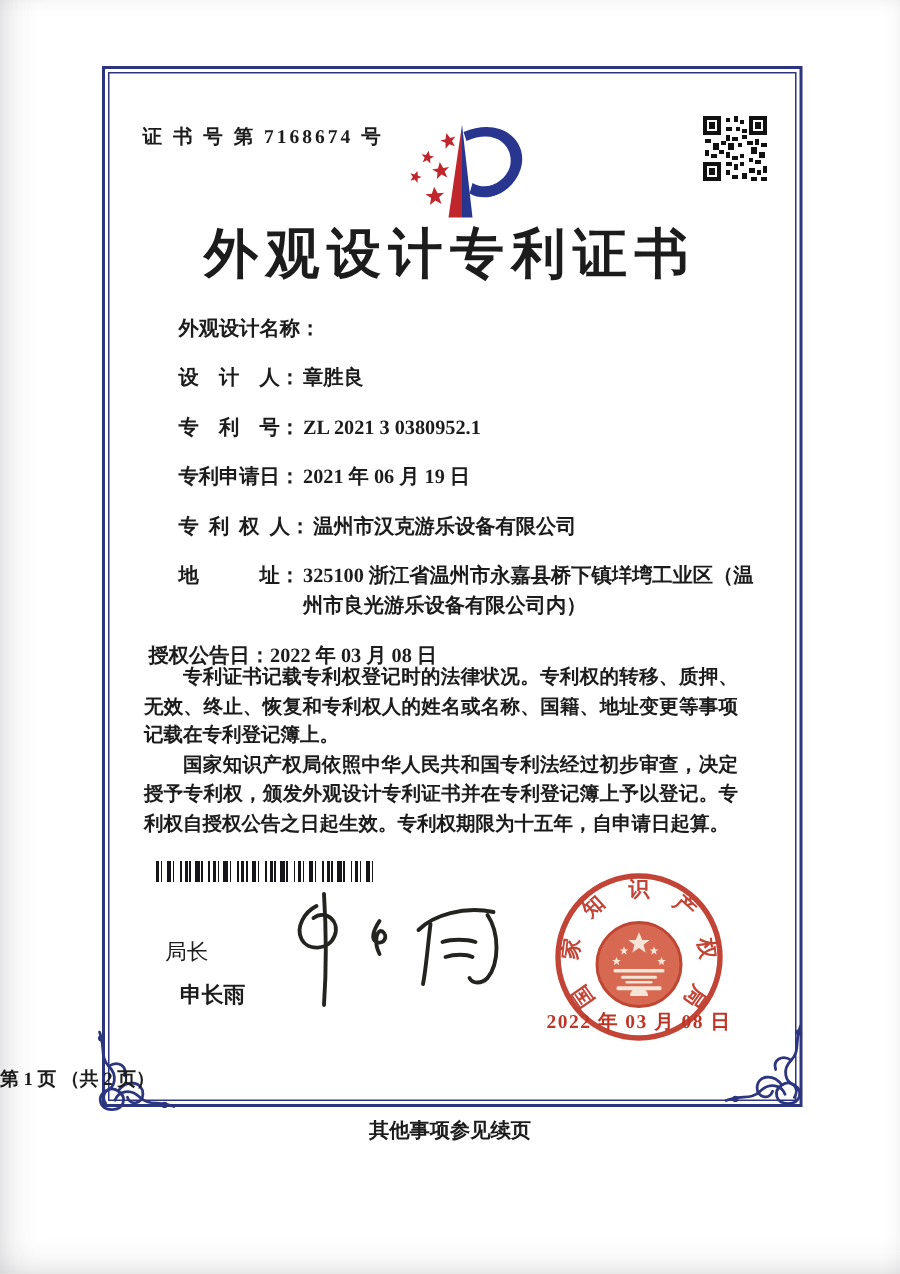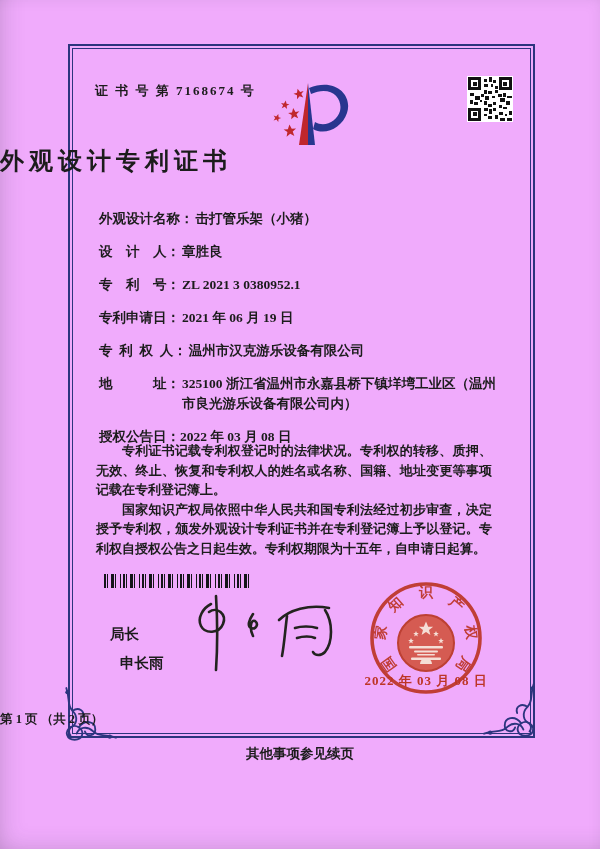--- a/index.html
+++ b/index.html
@@ -1,42 +1,42 @@
 <!DOCTYPE html>
 <html><head>
 <meta charset="utf-8">
 <style>
   html,body{margin:0;padding:0;background:#eceae7;}
   .page{
-    position:relative;width:600px;height:849px;background:#f0abfc;overflow:hidden;
+    position:relative;width:600px;height:849px;background:#ffffff;overflow:hidden;
     font-family:"Liberation Serif","DejaVu Serif",serif;color:#1c1c1c;
     box-shadow:inset 14px -12px 30px -22px rgba(60,60,70,.45), inset -6px 6px 18px -14px rgba(60,60,70,.25);
   }
   
   .frame{position:absolute;left:68px;top:44px;width:463px;height:690px;border:2.5px solid #2c357e;}
   .frame-inner{position:absolute;inset:2px;border:1px solid #2c357e;}
   .cert-no{position:absolute;left:95px;top:82px;font-size:13px;font-weight:700;letter-spacing:2px;}
   .qr{position:absolute;left:467px;top:76px;width:46px;height:46px;}
   .logo{position:absolute;left:263px;top:79px;width:96px;height:72px;}
-  .title{position:absolute;left:0;top:145px;width:600px;text-align:left;
-         font-size:24px;font-weight:700;letter-spacing:5px;}
+  .title{position:absolute;left:0;top:145px;width:600px;text-align:center;
+         font-size:36px;font-weight:700;letter-spacing:5px;}
   .fields{position:absolute;left:99px;top:209px;width:404px;font-size:13.5px;font-weight:700;}
   .frow{display:flex;margin-bottom:13.5px;line-height:19.5px;}
-  .flabel{white-space:pre;flex:0 0 auto;}
+  .flabel{white-space:pre;flex:0 0 auto;margin-left:20px;}
   .fvalue{margin-left:2px;max-width:336px;}
   .grant-row{display:flex;justify-content:space-between;width:398px;text-align:center;}
   .paras{position:absolute;left:96px;top:441px;width:396px;font-size:13px;font-weight:600;
          line-height:19.5px;text-align:justify;}
   .paras p{margin:0;text-indent:2em;}
   .barcode{position:absolute;left:104px;top:574px;width:146px;height:14px;
     background:
       repeating-linear-gradient(90deg,#15151a 0 2px,transparent 2px 3px,#15151a 3px 4px,transparent 4px 7px,
         #15151a 7px 10px,transparent 10px 11px,#15151a 11px 12px,transparent 12px 16px,
         #15151a 16px 17px,transparent 17px 19px);}
-  .sig-title{position:absolute;left:110px;top:625px;font-size:14.5px;font-weight:700;}
+  .sig-title{position:absolute;left:110px;top:625px;font-size:14.5px;font-weight:400;}
   .sig-name{position:absolute;left:120px;top:654px;font-size:14.5px;font-weight:700;}
   .signature{position:absolute;left:183px;top:590px;width:165px;height:88px;}
   .seal{position:absolute;left:363px;top:575px;width:126px;height:126px;}
   .seal-date{position:absolute;left:356px;top:672px;width:140px;text-align:center;
              font-size:13px;font-weight:700;color:#bd3526;letter-spacing:1px;}
   .page-info{position:absolute;left:0;top:711px;width:600px;font-size:12.5px;font-weight:600;}
   .continuation{position:absolute;left:0;top:745px;width:600px;text-align:center;font-size:13.5px;font-weight:700;}
   .flourish{position:absolute;width:62px;height:62px;}
   .flourish.bl{left:56px;top:686px;}
   .flourish.br{left:482px;top:682px;transform:scaleX(-1);}
@@ -142,21 +142,20 @@
       <use href="#star" transform="translate(14,39) scale(0.42) rotate(18)"></use>
       <use href="#star" transform="translate(27,52) scale(0.66) rotate(-5)"></use>
     </g>
   </svg>
 
   <div class="title">外观设计专利证书</div>
 
   <div class="fields">
     <div class="frow">
       <span class="flabel">外观设计名称：</span>
-      <span class="fvalue">击打管乐架（小猪）</span>
     </div>
     <div class="frow">
       <span class="flabel">设    计    人：</span>
       <span class="fvalue">章胜良</span>
     </div>
     <div class="frow">
       <span class="flabel">专    利    号：</span>
       <span class="fvalue">ZL 2021 3 0380952.1</span>
     </div>
     <div class="frow">

